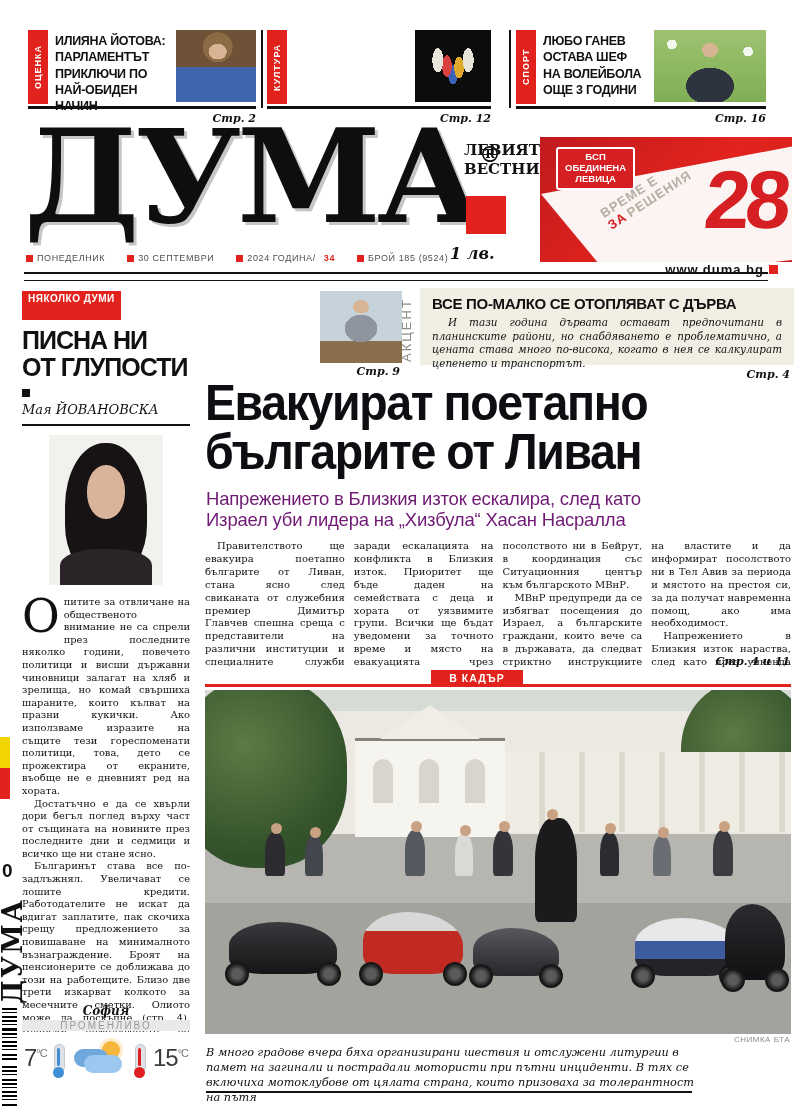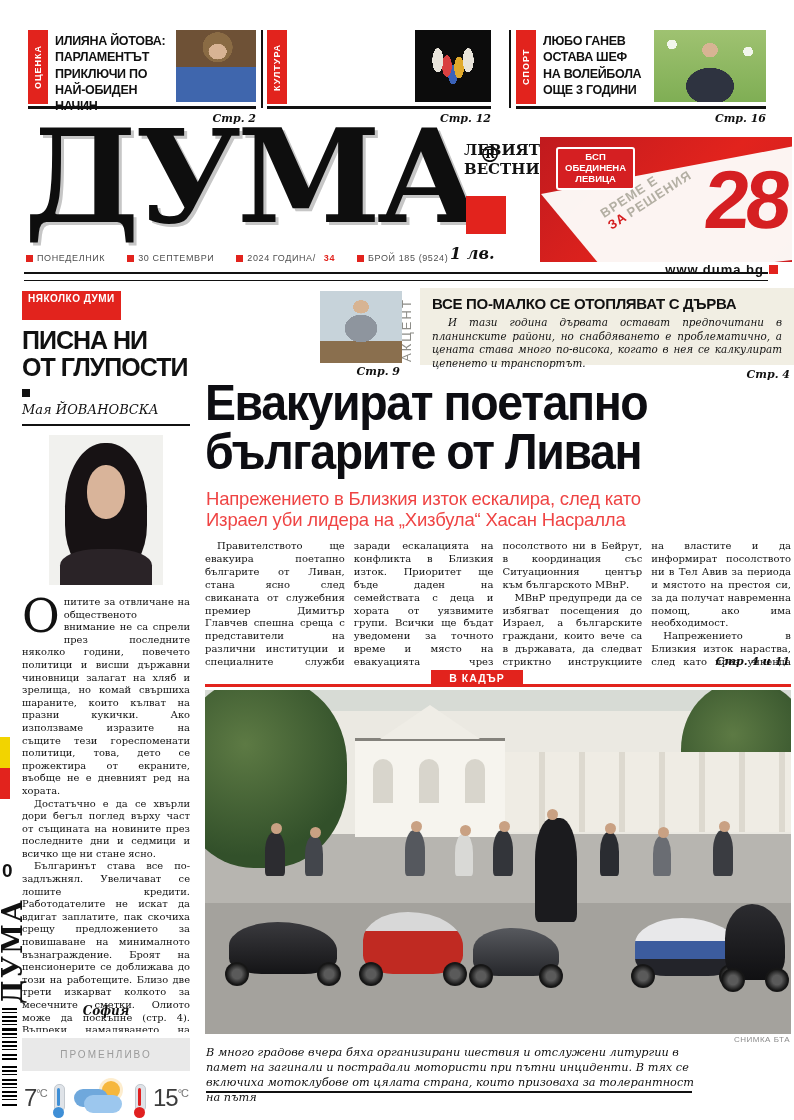--- a/index.html
+++ b/index.html
@@ -56,21 +56,21 @@
   .portrait .hair{position:absolute;left:14%;right:14%;top:5%;height:88%;background:#171214;border-radius:48% 48% 38% 38%;}
   .portrait .face{position:absolute;left:33%;top:20%;width:34%;height:36%;background:#d9b49a;border-radius:48%;}
   .portrait .torso{position:absolute;left:10%;right:10%;bottom:-2%;height:26%;background:#2a2327;border-radius:42% 42% 0 0;}
   #op .body{margin-top:11px;font-family:"DejaVu Serif",serif;font-size:9.9px;line-height:12.6px;text-align:justify;
         height:436px;overflow:hidden;}
   #op .body p{margin:0;text-indent:12px;}
   #op .body p.first{text-indent:0;}
   #op .drop{float:left;font-family:"DejaVu Serif",serif;font-size:46px;line-height:.82;padding:2px 4px 0 0;}
   #weather{left:22px;top:1004px;width:168px;text-align:center;}
   #weather .city{font-family:"DejaVu Serif",serif;font-style:italic;font-weight:bold;font-size:12px;}
-  #weather .cond{margin-top:20px;background:#e9e9e9;color:#9b9b9b;font-size:10px;letter-spacing:2px;padding:11px 0;}
+  #weather .cond{margin-top:2px;background:#e9e9e9;color:#9b9b9b;font-size:10px;letter-spacing:2px;padding:0 0;}
   #weather .row{margin-top:10px;display:flex;align-items:center;justify-content:space-between;padding:0 2px;}
   #weather .temp{font-size:24px;color:#3c3c3c;letter-spacing:-1px;}
   #weather .temp sup{font-size:11px;color:#777;}
   .thermo{position:relative;width:9px;height:26px;background:#dfe3e8;border:1px solid #c3c9cf;border-radius:5px;}
   .thermo i{position:absolute;left:2px;top:3px;width:3px;height:18px;border-radius:2px;}
   .thermo b{position:absolute;left:-2px;bottom:-7px;width:11px;height:11px;border-radius:50%;}
   .thermo.cold i,.thermo.cold b{background:#3f8fd6;}
   .thermo.warm i,.thermo.warm b{background:#e02020;}
   .cloudsun{position:relative;width:56px;height:34px;}
   .cloudsun .sun{position:absolute;right:8px;top:0;width:18px;height:18px;border-radius:50%;background:#f6b73c;box-shadow:0 0 0 3px rgba(246,183,60,.25);}
@@ -93,21 +93,21 @@
   #ak-label{left:399px;top:292px;height:70px;color:#8d8d88;font-size:13px;letter-spacing:2px;}
   #akcent{left:420px;top:288px;width:374px;height:77px;background:#f1eee3;padding:7px 12px 0;box-sizing:border-box;}
   #akcent .ak-title{font-weight:800;font-size:15px;letter-spacing:-0.3px;}
   #akcent .ak-text{margin-top:4px;font-family:"DejaVu Serif",serif;font-style:italic;font-size:10.4px;line-height:1.3;
         text-align:justify;text-indent:16px;}
   #ak-ref{left:700px;top:368px;width:90px;}
   #gd-ref{left:310px;top:365px;width:90px;}
   
   #headline{left:205px;top:379px;width:630px;font-weight:800;font-size:50px;line-height:0.98;letter-spacing:-1.5px;
         color:#0d0d12;white-space:pre-line;transform:scaleX(0.93);transform-origin:left top;}
-  #subhead{left:206px;top:488px;width:452px;font-size:18.5px;line-height:1.16;color:#ef4444;letter-spacing:-0.2px;}
+  #subhead{left:206px;top:488px;width:452px;font-size:18.5px;line-height:1.16;color:#701a75;letter-spacing:-0.2px;}
   #mainbody{left:205px;top:540px;width:586px;height:136px;column-count:4;column-gap:9px;
         font-family:"DejaVu Serif",serif;font-size:10px;line-height:12.9px;text-align:justify;overflow:hidden;}
   #mainbody p{margin:0;text-indent:12px;}
   #main-ref{left:695px;top:655px;width:95px;}
   
   #vk-line{left:205px;top:684px;width:586px;height:2.5px;background:#e2231d;}
   #vk-label{left:431px;top:670px;width:92px;height:16px;display:flex;align-items:center;justify-content:center;
         font-size:10.5px;letter-spacing:1px;}
   #photo{left:205px;top:690px;width:586px;height:344px;overflow:hidden;
         background:linear-gradient(180deg,#d7dbd5 0 6%,#ebe9e2 6% 42%,#b7b5b0 42% 62%,#a4a29d 62% 100%);}

